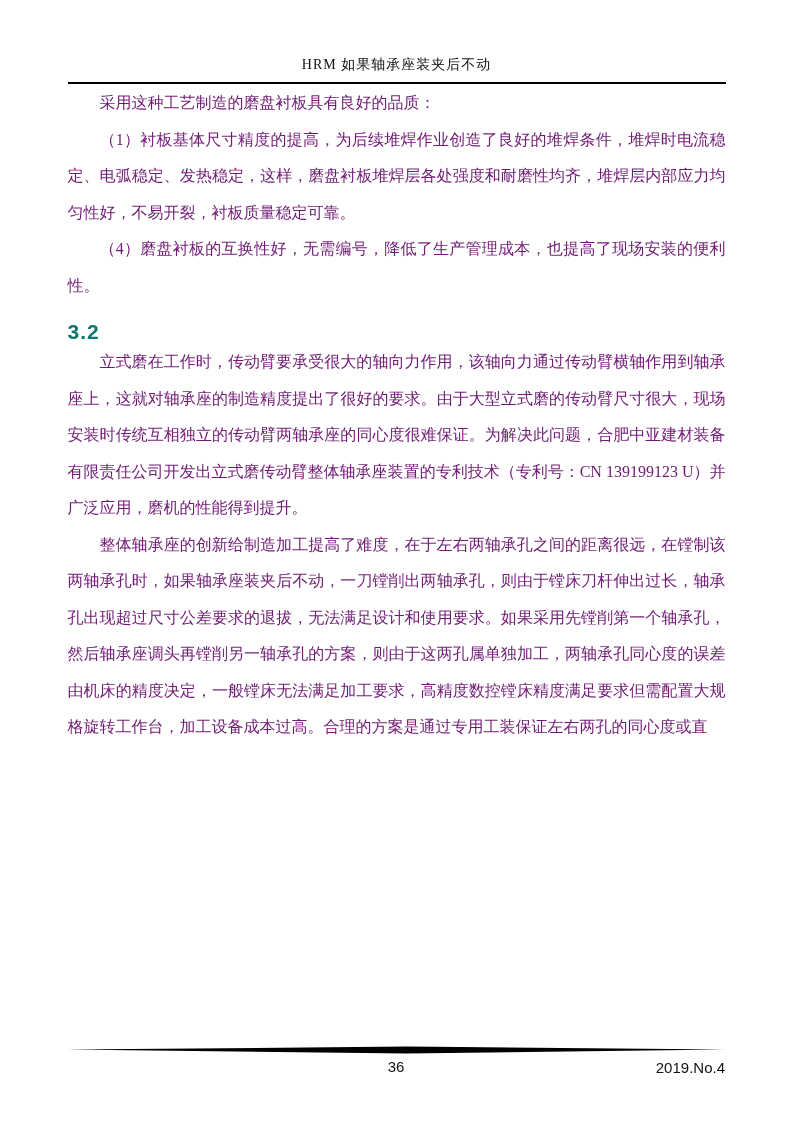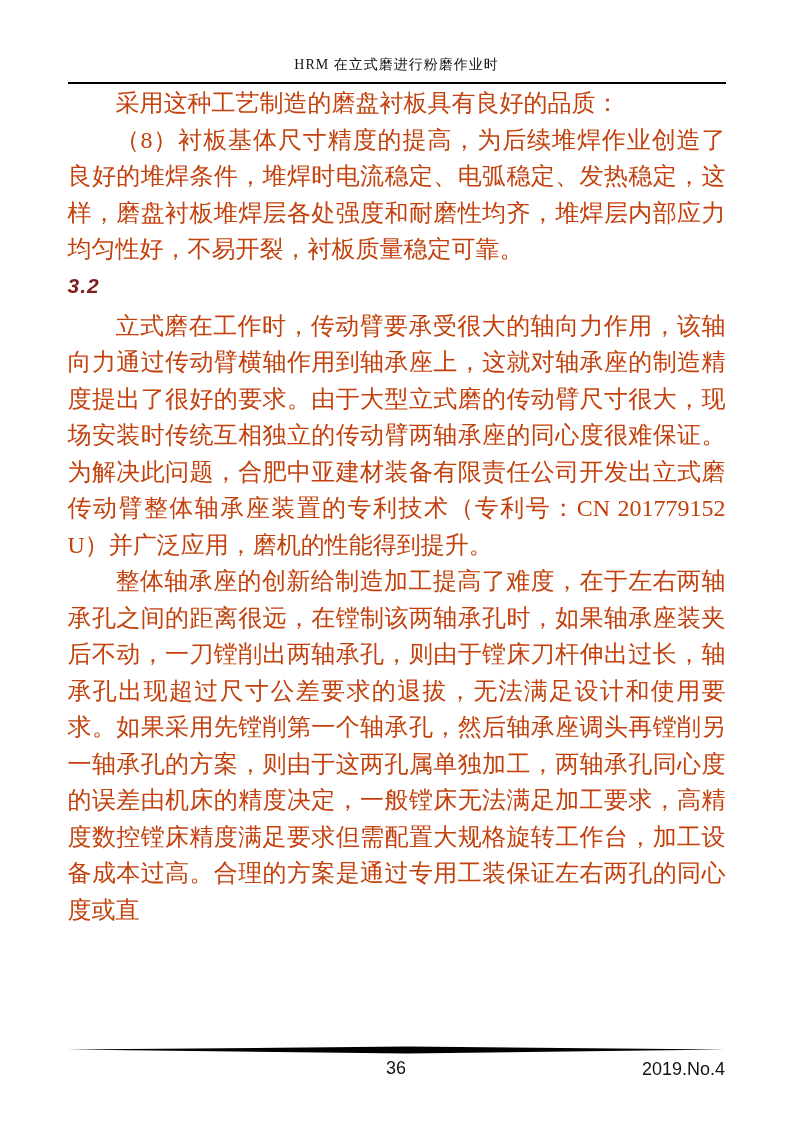--- a/index.html
+++ b/index.html
@@ -32,37 +32,36 @@
   }
   .header-rule {
     height: 0;
     border-bottom: 2px solid #000;
   }
   
   .doc-body {
     padding-top: 1px;
   }
   .doc-body p {
-    font-size: 24px;
+    font-size: 16px;
     line-height: 36.5px;
     text-indent: 2em;
     text-align: justify;
     text-justify: inter-ideograph;
-    color: #c2410c;
+    color: #701a75;
   }
   .section-heading {
     display: flex;
-    align-items: flex-start;
+    align-items: flex-end;
     height: 40px;
     padding-top: 6px;
     font-family: "Liberation Sans", "DejaVu Sans", sans-serif;
     font-weight: 700;
     font-size: 21px;
-    color: #7f1d1d;
-    font-style: italic;
+    color: #0f766e;
   }
   .section-heading .sec-num {
     margin-right: 18px;
     letter-spacing: 1px;
   }
   .section-heading .sec-title {
     letter-spacing: 1px;
   }
   
   .page-footer {
@@ -75,57 +74,58 @@
   .footer-ornament {
     display: block;
     width: 658px;
     height: 8px;
   }
   .footer-row {
     position: relative;
     width: 100%;
     margin-top: 4px;
     font-family: "Liberation Sans", "DejaVu Sans", sans-serif;
-    font-size: 18px;
+    font-size: 15px;
     color: #111;
   }
   .page-number {
     display: block;
     text-align: center;
   }
   .issue-label {
     position: absolute;
     right: 0;
     top: 1px;
   }
 </style>
 </head>
 <body>
 
 <div class="page">
 
   <div class="content-col">
     <div class="page-header">
-      <span class="header-title">HRM 在立式磨进行粉磨作业时</span>
+      <span class="header-title">HRM 如果轴承座装夹后不动</span>
       <div class="header-rule"></div>
     </div>
 
     <div class="doc-body">
       <p>采用这种工艺制造的磨盘衬板具有良好的品质：</p>
 
 
 
-      <p>（8）衬板基体尺寸精度的提高，为后续堆焊作业创造了良好的堆焊条件，堆焊时电流稳定、电弧稳定、发热稳定，这样，磨盘衬板堆焊层各处强度和耐磨性均齐，堆焊层内部应力均匀性好，不易开裂，衬板质量稳定可靠。</p>
+      <p>（1）衬板基体尺寸精度的提高，为后续堆焊作业创造了良好的堆焊条件，堆焊时电流稳定、电弧稳定、发热稳定，这样，磨盘衬板堆焊层各处强度和耐磨性均齐，堆焊层内部应力均匀性好，不易开裂，衬板质量稳定可靠。</p>
 
+      <p>（4）磨盘衬板的互换性好，无需编号，降低了生产管理成本，也提高了现场安装的便利性。</p>
 
       <div class="section-heading">
         <span class="sec-num">3.2</span>
       </div>
 
-      <p>立式磨在工作时，传动臂要承受很大的轴向力作用，该轴向力通过传动臂横轴作用到轴承座上，这就对轴承座的制造精度提出了很好的要求。由于大型立式磨的传动臂尺寸很大，现场安装时传统互相独立的传动臂两轴承座的同心度很难保证。为解决此问题，合肥中亚建材装备有限责任公司开发出立式磨传动臂整体轴承座装置的专利技术（专利号：CN 201779152 U）并广泛应用，磨机的性能得到提升。</p>
+      <p>立式磨在工作时，传动臂要承受很大的轴向力作用，该轴向力通过传动臂横轴作用到轴承座上，这就对轴承座的制造精度提出了很好的要求。由于大型立式磨的传动臂尺寸很大，现场安装时传统互相独立的传动臂两轴承座的同心度很难保证。为解决此问题，合肥中亚建材装备有限责任公司开发出立式磨传动臂整体轴承座装置的专利技术（专利号：CN 139199123 U）并广泛应用，磨机的性能得到提升。</p>
 
       <p>整体轴承座的创新给制造加工提高了难度，在于左右两轴承孔之间的距离很远，在镗制该两轴承孔时，如果轴承座装夹后不动，一刀镗削出两轴承孔，则由于镗床刀杆伸出过长，轴承孔出现超过尺寸公差要求的退拔，无法满足设计和使用要求。如果采用先镗削第一个轴承孔，然后轴承座调头再镗削另一轴承孔的方案，则由于这两孔属单独加工，两轴承孔同心度的误差由机床的精度决定，一般镗床无法满足加工要求，高精度数控镗床精度满足要求但需配置大规格旋转工作台，加工设备成本过高。合理的方案是通过专用工装保证左右两孔的同心度或直</p>
     </div>
   </div>
 
   <div class="page-footer">
     <svg class="footer-ornament" viewBox="0 0 658 8" xmlns="http://www.w3.org/2000/svg" aria-hidden="true">
       <polygon points="0,3.6 340,0.6 658,3.6 340,7.4" fill="#000"></polygon>
     </svg>
     <div class="footer-row">

